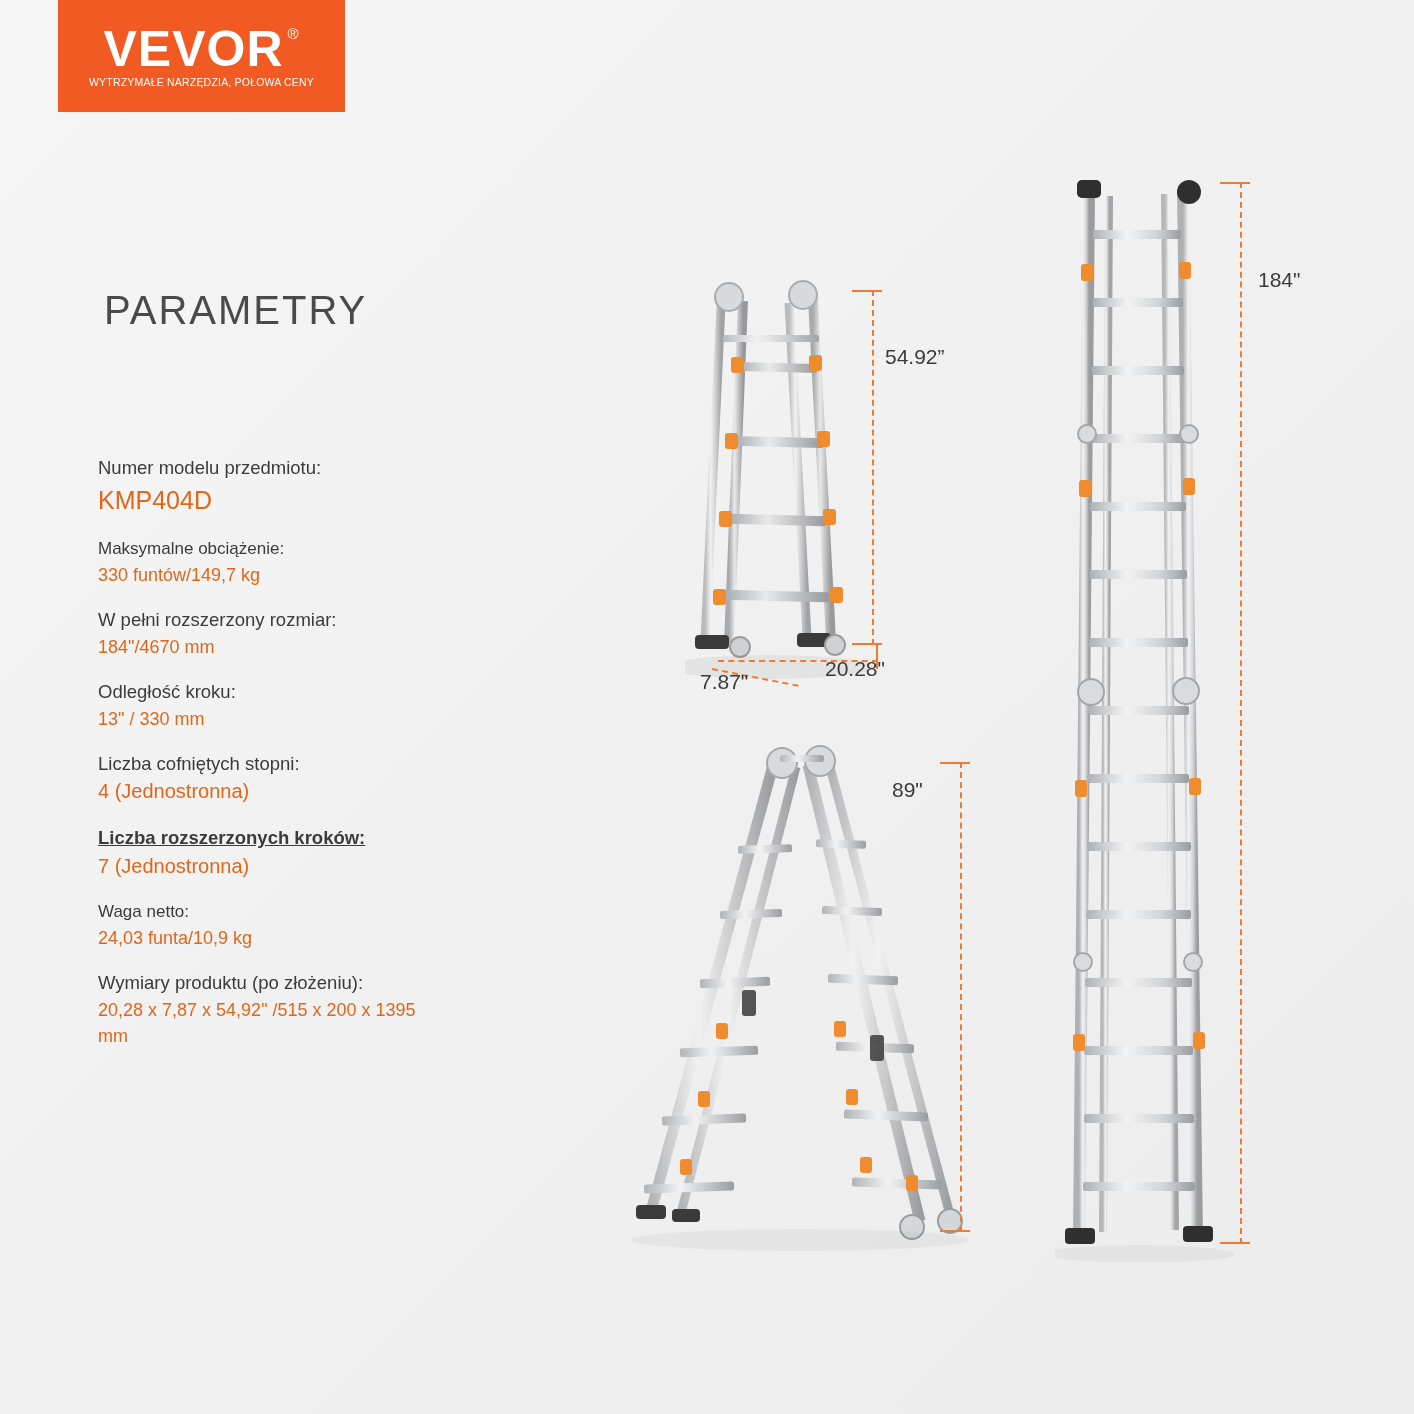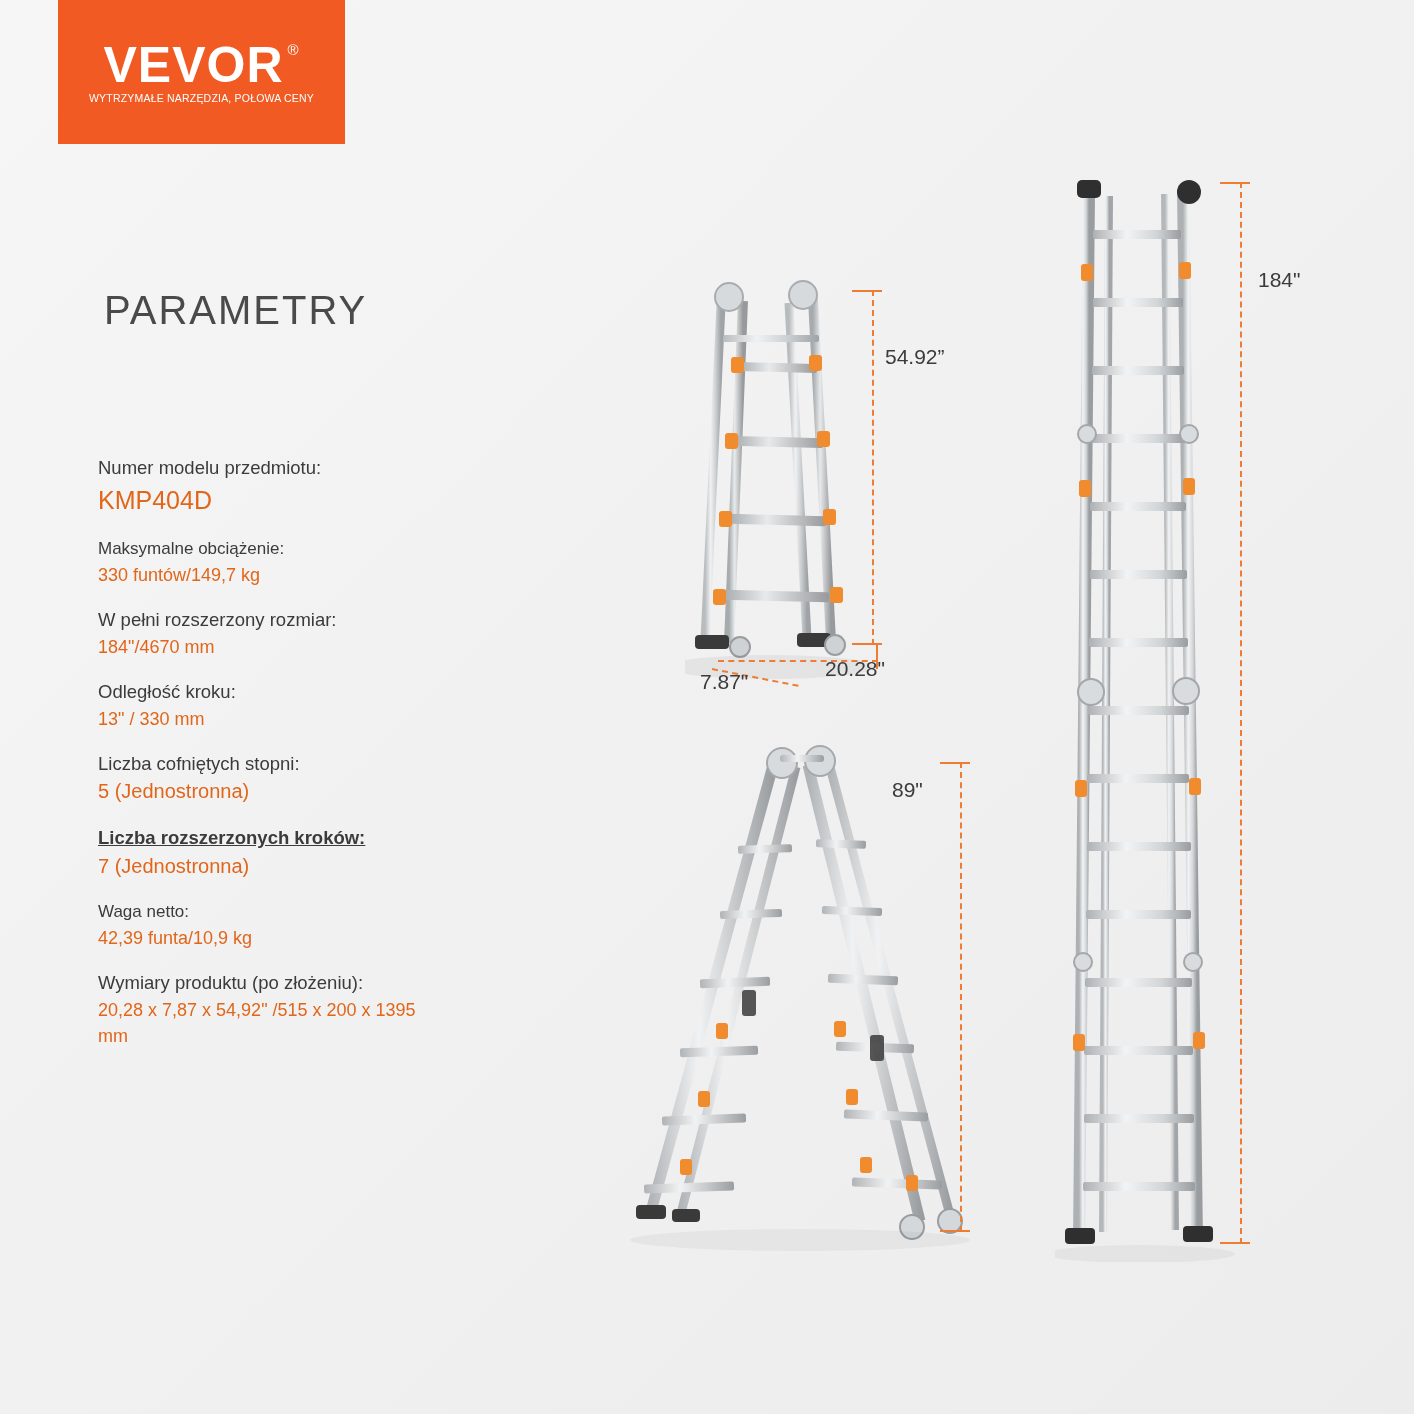--- a/index.html
+++ b/index.html
@@ -19,21 +19,21 @@
     inset: 0;
     background: linear-gradient(135deg, #f6f6f6 0%, #f1f1f1 45%, #ececec 100%);
   }
 
   
   .logo-box {
     position: absolute;
     left: 58px;
     top: 0;
     width: 287px;
-    height: 144px;
+    height: 112px;
     background: #f15a22;
     display: flex;
     flex-direction: column;
     align-items: center;
     justify-content: center;
   }
   .logo-word {
     font-size: 50px;
     font-weight: bold;
     color: #ffffff;
@@ -153,31 +153,31 @@
       <div class="spec-value" style="font-size:18px">184"/4670 mm</div>
     </div>
 
     <div class="spec">
       <div class="spec-label">Odległość kroku:</div>
       <div class="spec-value" style="font-size:18px">13" / 330 mm</div>
     </div>
 
     <div class="spec">
       <div class="spec-label">Liczba cofniętych stopni:</div>
-      <div class="spec-value">5 (Jednostronna)</div>
+      <div class="spec-value">4 (Jednostronna)</div>
     </div>
 
     <div class="spec">
       <div class="spec-label bold">Liczba rozszerzonych kroków:</div>
       <div class="spec-value">7 (Jednostronna)</div>
     </div>
 
     <div class="spec small">
       <div class="spec-label">Waga netto:</div>
-      <div class="spec-value big">42,39 funta/10,9 kg</div>
+      <div class="spec-value big">24,03 funta/10,9 kg</div>
     </div>
 
     <div class="spec">
       <div class="spec-label">Wymiary produktu (po złożeniu):</div>
       <div class="spec-value" style="font-size:18px; max-width:330px">20,28 x 7,87 x 54,92" /515 x 200 x 1395 mm</div>
     </div>
 
   </div>
 
   <div class="illus">

